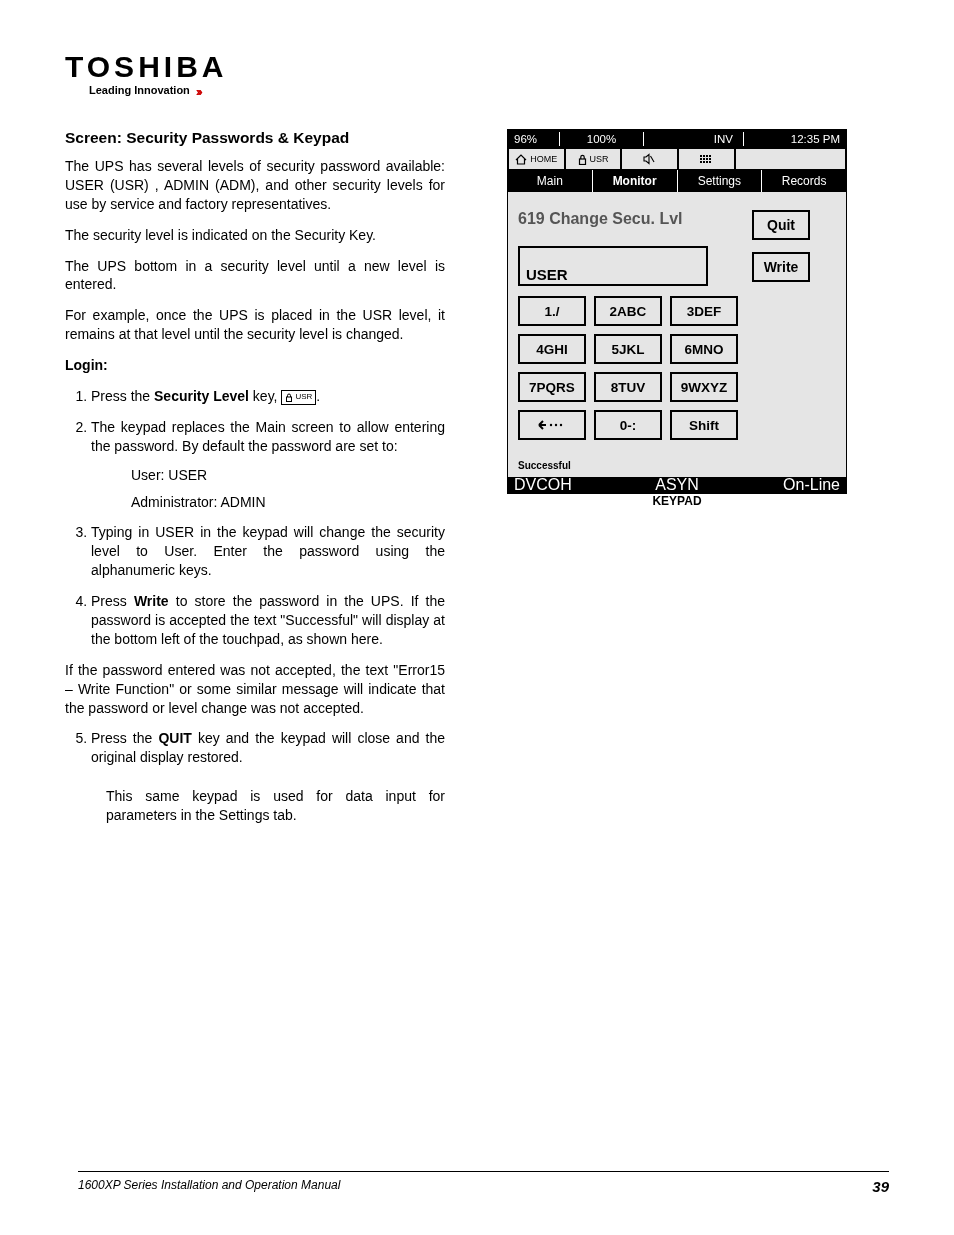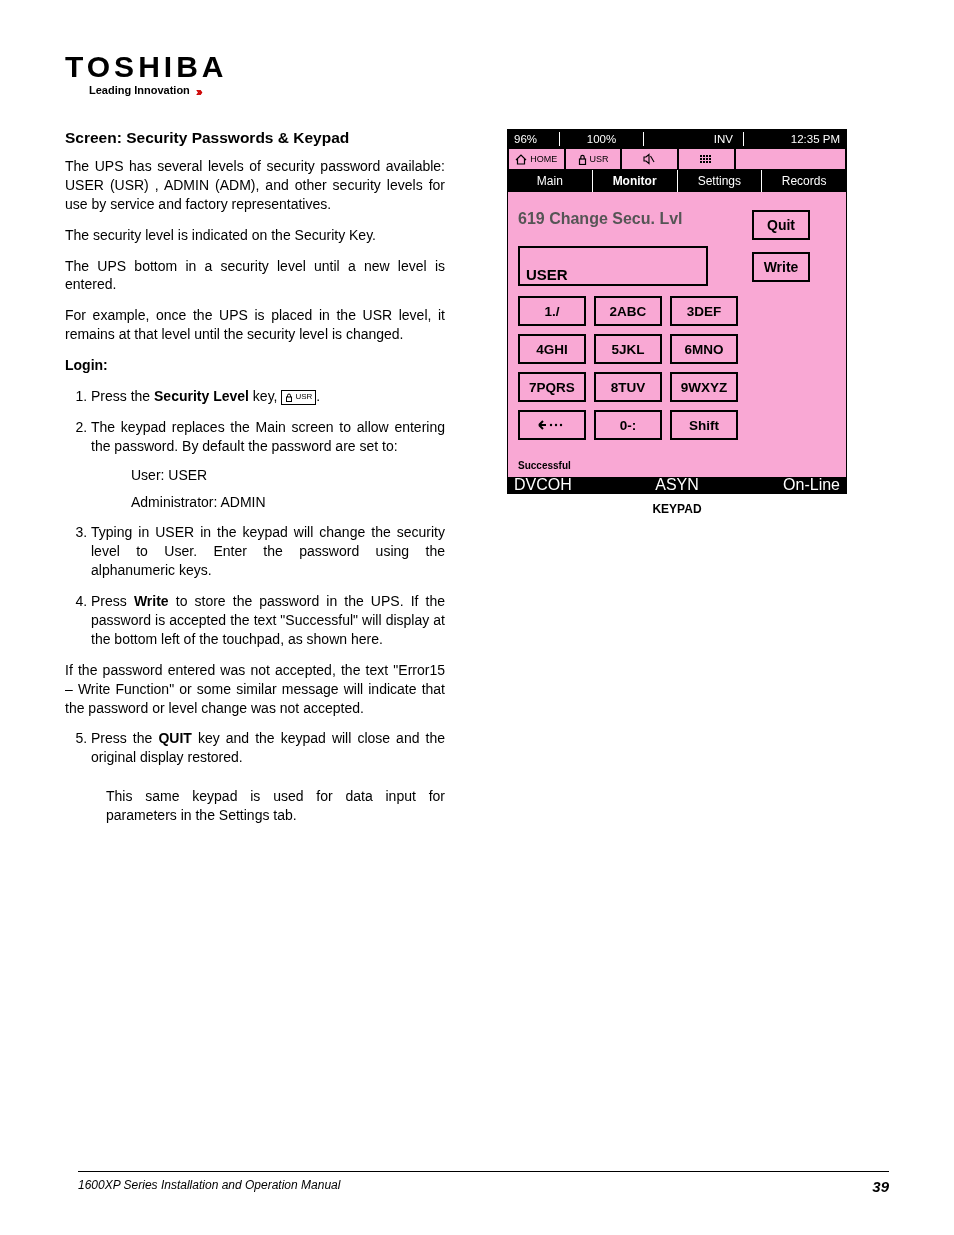--- a/index.html
+++ b/index.html
@@ -46,21 +46,21 @@
     font-size: 8px;
     padding: 1px 3px;
     vertical-align: middle;
     gap: 2px;
   }
 
   
   .panel {
     width: 340px;
     border: 1px solid #000;
-    background: #f9a8d4;
+    background: #e5e5e5;
     font-family: Arial, sans-serif;
   }
   .status-row {
     display: flex;
     background: #000;
     color: #fff;
     font-size: 11.5px;
     height: 18px;
     align-items:center;
   }
@@ -114,21 +114,21 @@
   .sidekey.quit { margin-top:-36px; }
   .success { font-size:10px; font-weight:bold; margin-top:20px; }
   .bottom-status {
     display:flex; background:#000; color:#fff; font-size:16px;
     height:16px; align-items:center;
   }
   .bottom-status > div { flex:1; padding:0 6px; }
   .bs-mid { text-align:center; }
   .bs-right { text-align:right; }
 
-  .caption { font-size:12px; font-weight:bold; margin-top:8px; text-align:center; }
+  .caption { font-size:12px; font-weight:bold; margin-top:0; text-align:center; }
 
   .footer {
     position:absolute; bottom:40px; left:78px; right:65px;
     border-top:1px solid #000; padding-top:6px;
     display:flex; justify-content:space-between; font-size:12px;font-style:italic;
   }
   .footer .pg { font-weight:bold; font-size:15px; }
 </style>
 </head>
 <body>

